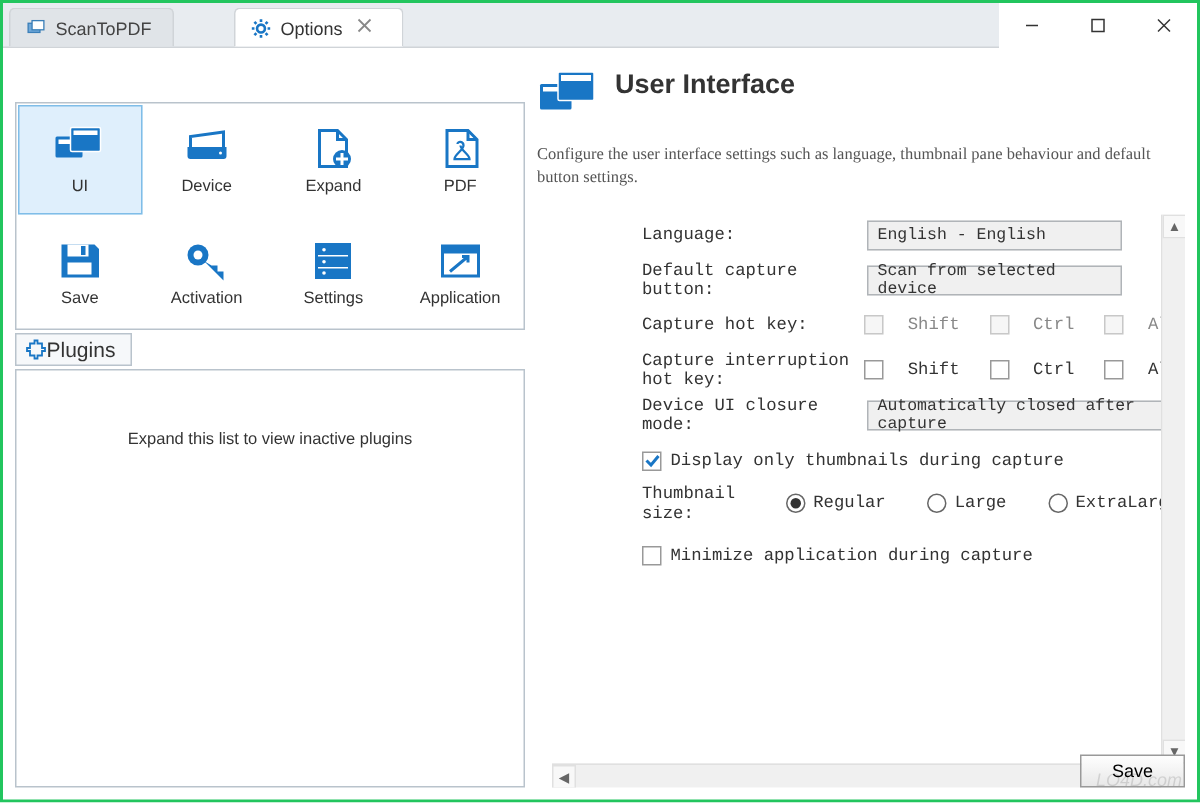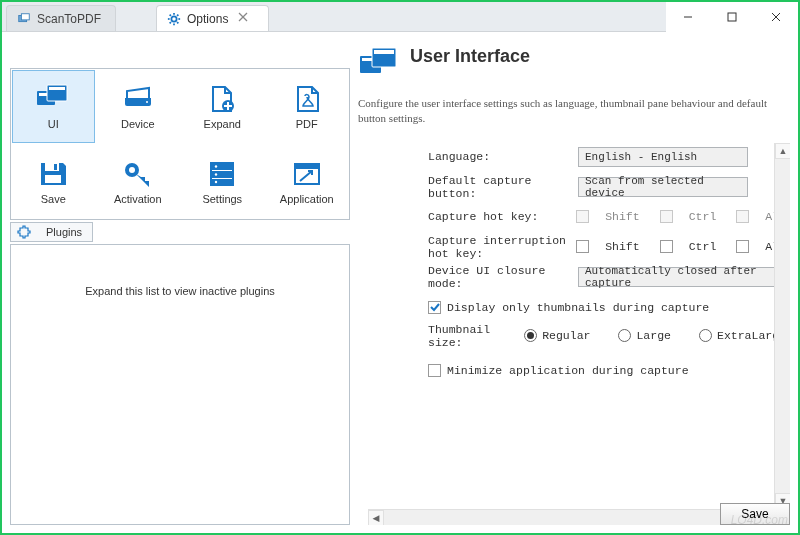--- a/index.html
+++ b/index.html
@@ -21,21 +21,21 @@
   .icon-grid-panel { border: 1px solid #b9c3cc; background: #fff; }
   .icon-grid { display: grid; grid-template-columns: repeat(4, 1fr); }
   .icon-cell { height: 75px; display: flex; flex-direction: column; align-items: center; justify-content: center; gap: 4px; font-size: 11px; color: #333; }
   .icon-cell.selected { background: #dfeffc; border: 1px solid #7fbde8; margin: 1px; height: 73px; }
   .icon-cell.selected:not(.selected) {}
   .icon-big { width: 36px; height: 30px; color: #1976c5; display:flex;align-items:center;justify-content:center; }
   .icon-big svg { width: 34px; height: 30px; }
   .icon-cell-label { font-size: 11px; }
 
   .plugins-btn-row { display: flex; margin-top: 2px; }
-  .plugins-btn { border: 1px solid #b9c3cc; background: #f6f8fa; padding: 2px 10px 2px 6px; font-size: 11px; display: inline-flex; align-items: center; gap: 15px; }
+  .plugins-btn { border: 1px solid #b9c3cc; background: #f6f8fa; padding: 2px 10px 2px 6px; font-size: 14px; display: inline-flex; align-items: center; gap: 0; }
   .plugins-btn .plug-icon { width:14px; height:14px; color:#1976c5; }
   .plugins-panel { flex: 1; border: 1px solid #b9c3cc; margin-top: 2px; padding: 40px 10px; text-align: center; font-size: 11px; color: #333; }
 
   .right-col { flex: 1; display: flex; flex-direction: column; min-width: 0; }
   .panel-header { display: flex; gap: 10px; padding: 8px 0 6px 4px; }
   .panel-header-icon { width: 42px; height: 36px; color: #1976c5; }
   .panel-header-text { display: flex; flex-direction: column; }
   .panel-title { font-size: 18px; font-weight: 600; color: #333; }
   .panel-desc { font-size: 11px; color: #555; margin-top: 8px; line-height: 1.4; font-family: Liberation Serif, serif; }
   .panel-desc-wrap { padding: 0 6px 0 4px; }

